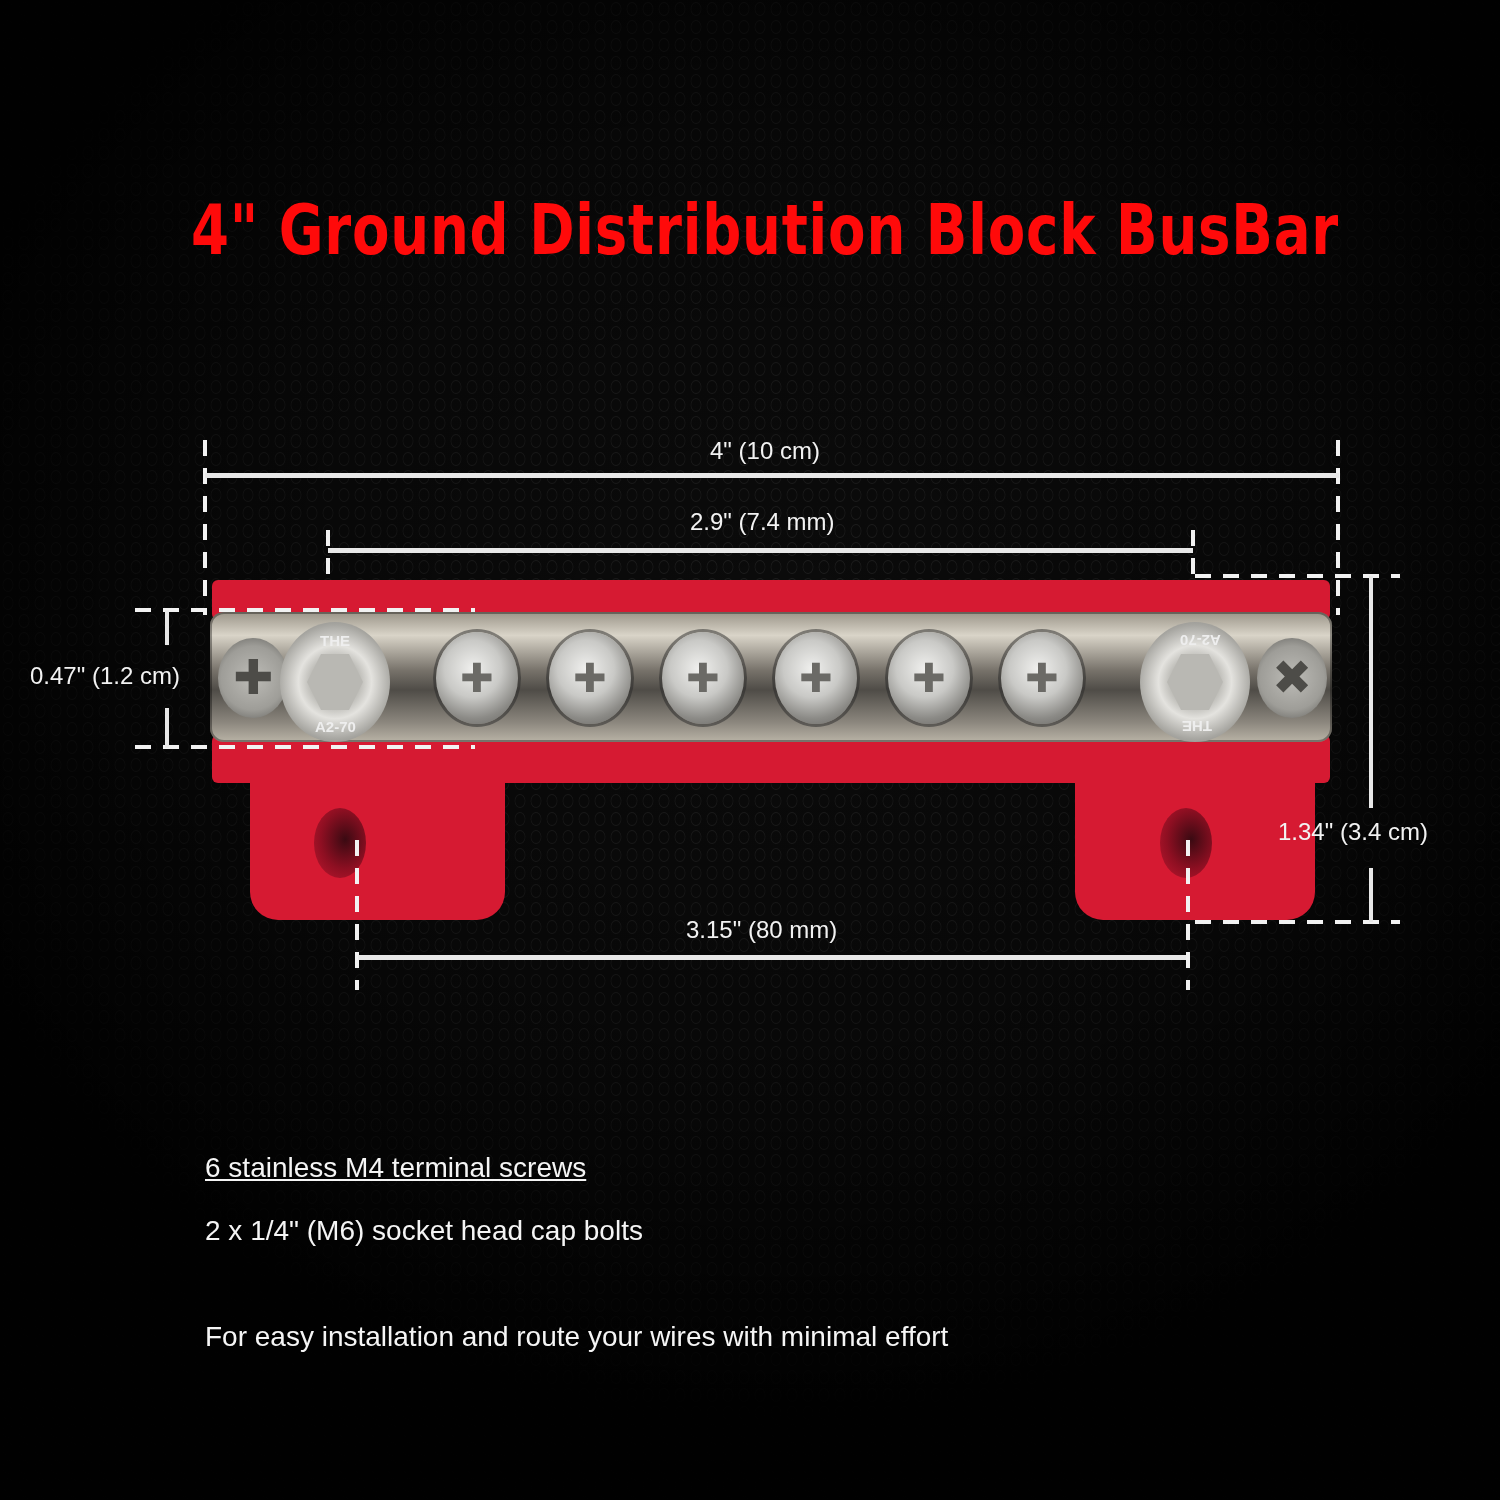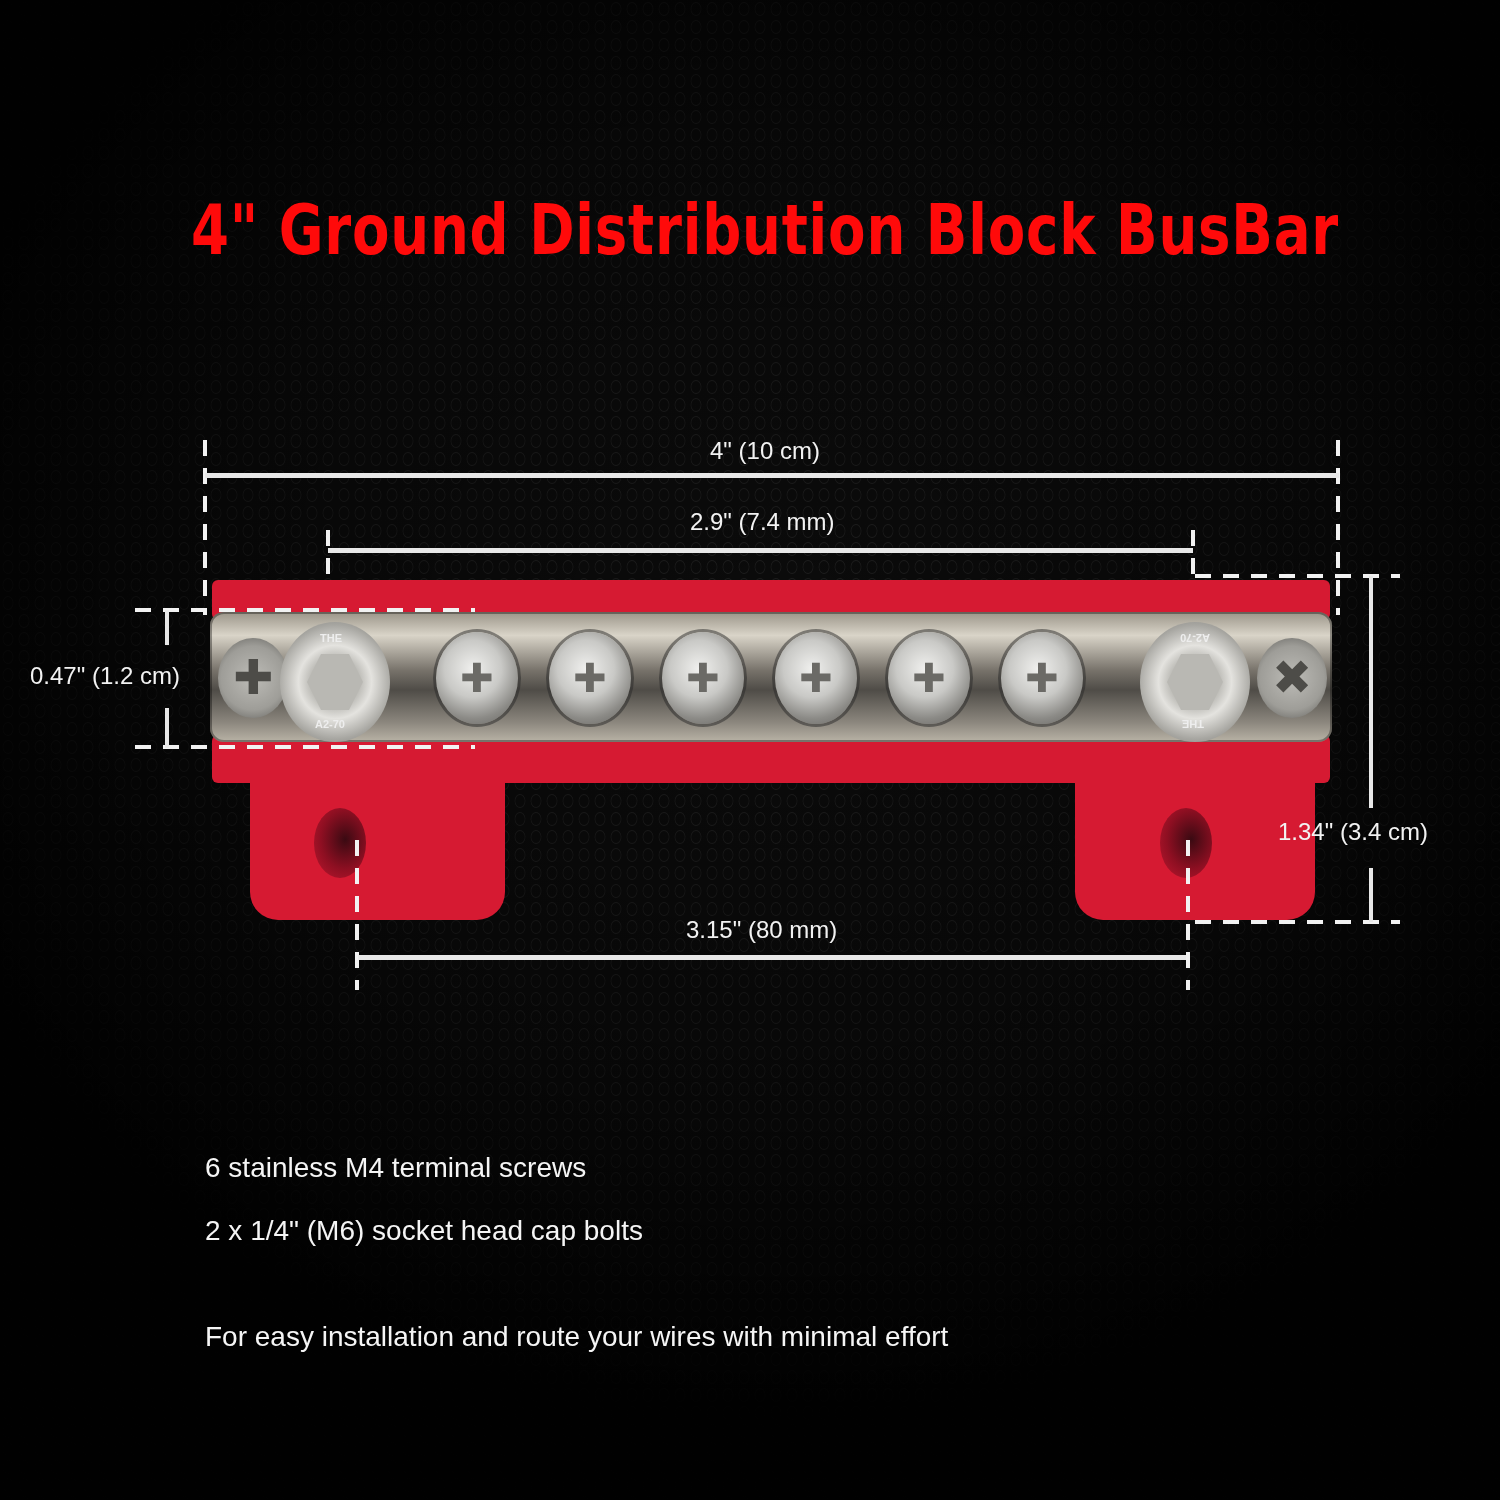--- a/index.html
+++ b/index.html
@@ -45,21 +45,21 @@
     box-shadow: 0 0 0 3px rgba(40,40,40,0.5);
   }
   .screw .cross { position: absolute; left: 50%; top: 50%; transform: translate(-50%,-50%);
     color: #6b6a66; font-size: 40px; line-height: 40px; font-weight: bold; }
   .bolt {
     position: absolute; width: 110px; height: 120px; border-radius: 50%;
     background: radial-gradient(circle at 50% 50%, #d2d1cd 0%, #bcbbb6 30%, #e4e3df 45%, #a7a6a1 70%, #6f6e6a 100%);
   }
   .bolt .hex { position: absolute; left: 27px; top: 32px; width: 56px; height: 56px;
     background: #b9b8b3; clip-path: polygon(25% 0,75% 0,100% 50%,75% 100%,25% 100%,0 50%); }
-  .bolt .mark { position: absolute; font-size: 11px; color: #eee; font-weight: bold; }
+  .bolt .mark { position: absolute; font-size: 15px; color: #eee; font-weight: bold; }
   .endscrew {
     position: absolute; width: 70px; height: 80px; border-radius: 50%;
     background: radial-gradient(circle at 50% 50%, #bdbcb7 0%, #9e9d98 60%, #5a5955 100%);
   }
   .endscrew .x { position: absolute; left: 50%; top: 50%; transform: translate(-50%,-50%);
     color: #4d4c48; font-size: 48px; font-weight: bold; line-height: 48px; }
   .hole { position: absolute; width: 52px; height: 70px; border-radius: 50%;
     background: radial-gradient(ellipse at 60% 45%, #3a0a12 0%, #8e0f22 55%, #c2172f 100%); }
   .feature { position: absolute; left: 205px; color: #f5f5f5; font-size: 28px; line-height: 34px; white-space: nowrap; }
 </style>
@@ -138,15 +138,15 @@
 <div class="dash-h" style="left:1195px; top:920px; width:205px;"></div>
 <div class="line-v" style="left:1369px; top:576px; height:232px;"></div>
 <div class="line-v" style="left:1369px; top:868px; height:54px;"></div>
 <div class="dim-label" style="left:1278px; top:818px;">1.34" (3.4 cm)</div>
 
 <div class="dash-v" style="left:355px; top:840px; height:150px;"></div>
 <div class="dash-v" style="left:1186px; top:840px; height:150px;"></div>
 <div class="line-h" style="left:358px; top:955px; width:828px;"></div>
 <div class="dim-label" style="left:686px; top:916px;">3.15" (80 mm)</div>
 
-<div class="feature" style="top:1151px;">6 stainless M4 terminal screws</div>
+<div class="feature" style="top:1151px;text-decoration:underline;">6 stainless M4 terminal screws</div>
 <div class="feature" style="top:1214px;">2 x 1/4" (M6) socket head cap bolts</div>
 <div class="feature" style="top:1320px;">For easy installation and route your wires with minimal effort</div>
 
 </body></html>

